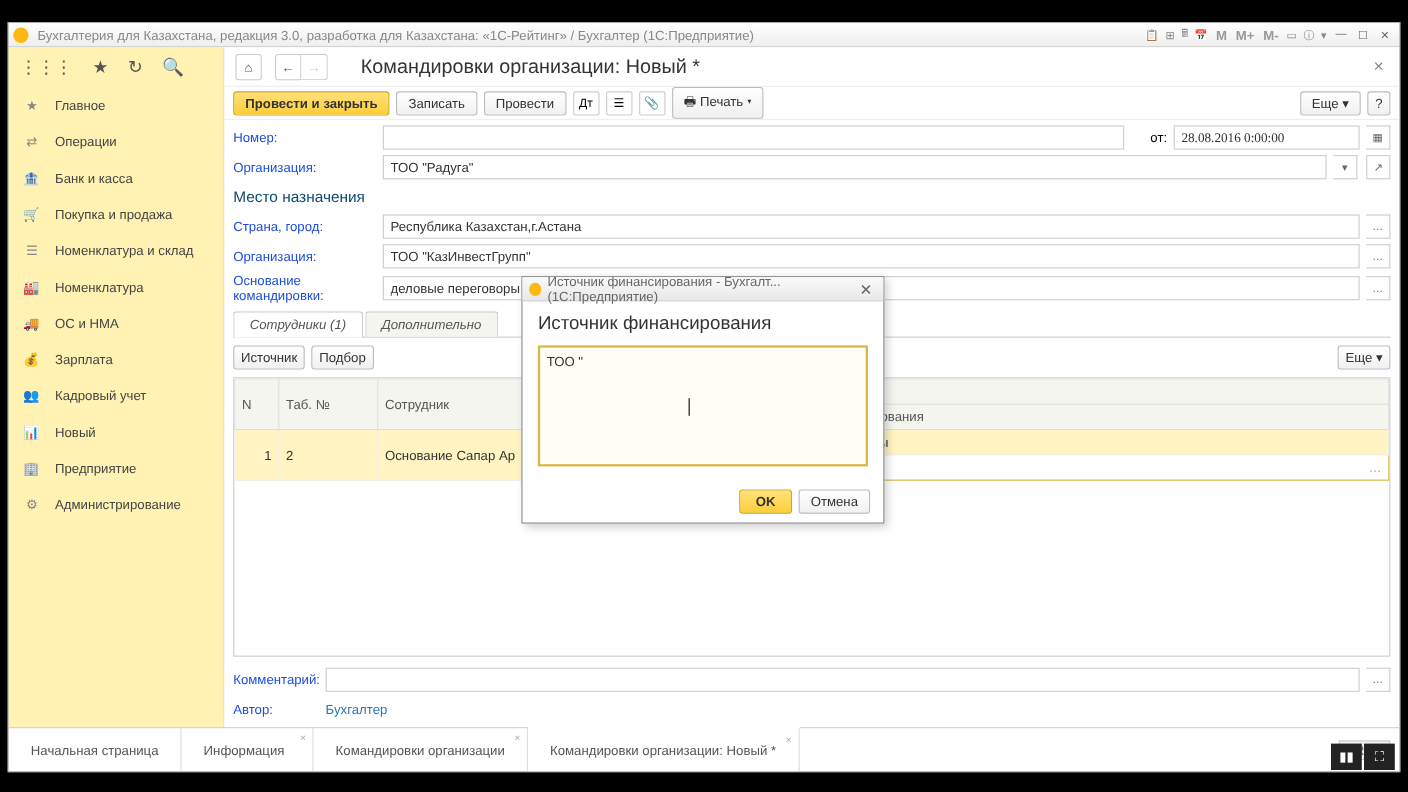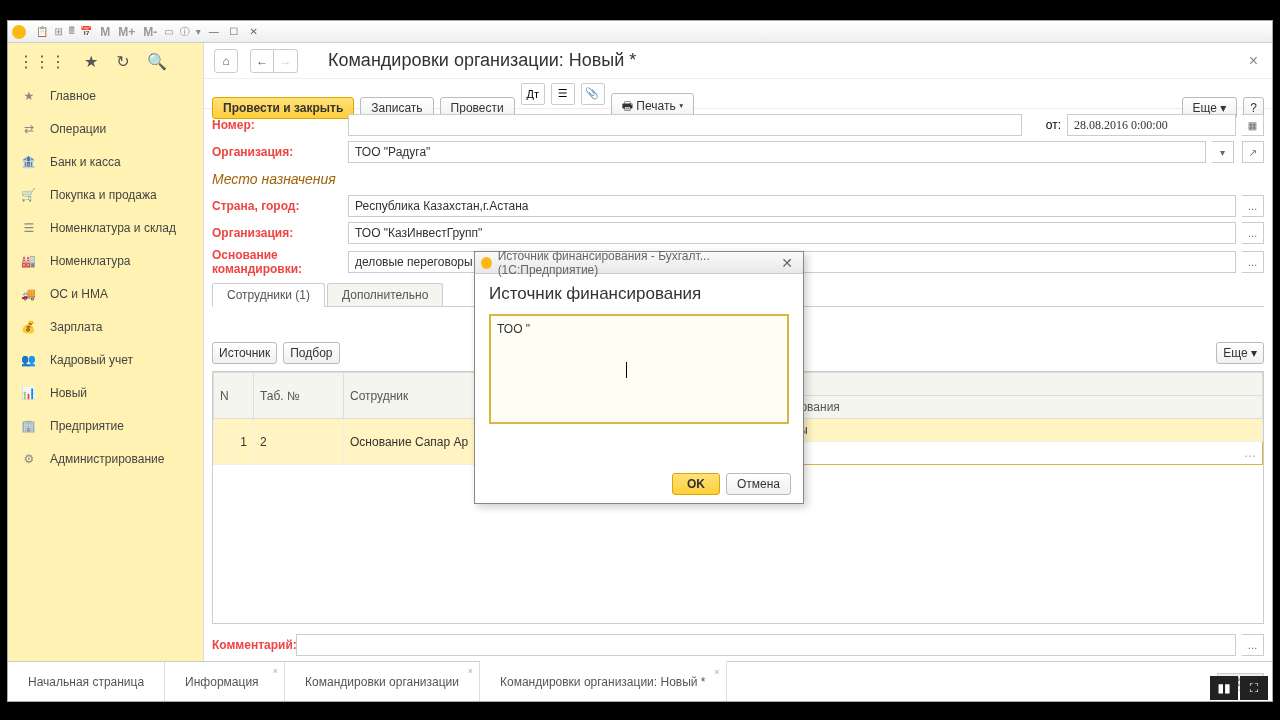--- a/index.html
+++ b/index.html
@@ -20,33 +20,33 @@
 .sb-icon { width: 18px; height: 14px; margin-right: 12px; color: #888; display: flex; align-items: center; justify-content: center; }
 .main { flex: 1; background: #fff; display: flex; flex-direction: column; }
 .main-header { height: 36px; display: flex; align-items: center; padding: 0 10px; border-bottom: 1px solid #eee; }
 .nav-btn { width: 24px; height: 24px; border: 1px solid #ccc; background: #fff; display: flex; align-items: center; justify-content: center; cursor: pointer; font-size: 12px; color: #555; }
 .nav-group { display: flex; gap: 0; margin-left: 12px; }
 .nav-group .nav-btn:first-child { border-radius: 3px 0 0 3px; }
 .nav-group .nav-btn:last-child { border-radius: 0 3px 3px 0; border-left: none; }
 .page-title { font-size: 18px; margin-left: 30px; flex: 1; color: #333; }
 .close-x { font-size: 16px; color: #888; cursor: pointer; padding: 4px; }
 .toolbar { height: 30px; display: flex; align-items: center; padding: 0 8px; gap: 6px; border-bottom: 1px solid #eee; }
-.btn { border: 1px solid #bbb; background: linear-gradient(#fff,#f0f0f0); padding: 3px 10px; border-radius: 3px; cursor: pointer; color: #333; margin-top: 28px; }
+.btn { border: 1px solid #bbb; background: linear-gradient(#fff,#f0f0f0); padding: 3px 10px; border-radius: 3px; cursor: pointer; color: #333; }
 .btn-primary { background: linear-gradient(#ffe27a,#ffcd3a); border-color: #d9a800; font-weight: bold; }
 .btn-sm { padding: 3px 6px; }
 .icon-btn { width: 24px; height: 22px; border: 1px solid #ccc; background: #fff; display: flex; align-items: center; justify-content: center; cursor: pointer; border-radius: 2px; font-size: 11px; }
 .more-btn { margin-left: auto; }
 .form-area { padding: 4px 8px; display: flex; flex-direction: column; gap: 3px; flex: 1; overflow: hidden; }
 .frow { display: flex; align-items: center; gap: 6px; min-height: 24px; }
-.flabel { width: 130px; color: #ef4444; font-weight: bold; }
+.flabel { width: 130px; color: #1d4ed8; }
 .finput { flex: 1; border: 1px solid #ccc; height: 22px; padding: 0 6px; background: #fff; color: #333; }
 .finput-btn { width: 22px; height: 22px; border: 1px solid #ccc; background: #fff; display: flex; align-items: center; justify-content: center; cursor: pointer; font-size: 10px; color: #666; border-left: none; }
-.section-title { color: #a16207; font-size: 14px; padding: 4px 0; font-style: italic; }
+.section-title { color: #0c4a6e; font-size: 14px; padding: 4px 0; }
 .tabs { display: flex; border-bottom: 1px solid #ccc; margin-top: 4px; }
-.tab { padding: 4px 14px; border: 1px solid #ccc; border-bottom: none; background: #f5f5f0; cursor: pointer; margin-right: 2px; border-radius: 3px 3px 0 0; color: #555; }
+.tab { padding: 4px 14px; border: 1px solid #ccc; border-bottom: none; background: #f5f5f0; cursor: pointer; margin-right: 2px; border-radius: 3px 3px 0 0; color: #555; font-style: italic; }
 .tab.active { background: #fff; border-bottom: 1px solid #fff; margin-bottom: -1px; }
 .sub-toolbar { display: flex; align-items: center; gap: 6px; padding: 4px 0; }
 .table-container { flex: 1; border: 1px solid #ccc; background: #fff; overflow: auto; }
 .data-table { width: 100%; border-collapse: collapse; }
 .data-table th { background: #f5f5f0; text-align: left; padding: 4px 6px; border: 1px solid #ddd; font-weight: normal; color: #555; }
 .data-table td { padding: 4px 6px; border: 1px solid #eee; color: #333; }
 .data-table tr.sel td { background: #fff4c2; }
 .data-table tr.sel td.active-cell { background: #fff; border: 1px solid #d7b740; }
 .author-link { color: #2a7ab0; cursor: pointer; }
 .footer-tabs { height: 40px; background: #fff; border-top: 1px solid #ccc; display: flex; align-items: stretch; }
@@ -65,20 +65,21 @@
 .cursor { position: absolute; top: 362px; left: 626px; width: 1px; height: 16px; background: #000; }
 .play-controls { position: absolute; right: 12px; bottom: 20px; display: flex; gap: 2px; }
 .play-controls div { width: 28px; height: 24px; background: #222; display: flex; align-items: center; justify-content: center; color: #fff; font-size: 12px; }
 </style>
 </head>
 <body>
 
 <div class="window">
   <div class="titlebar">
     <div class="tb-icon"></div>
+    <div class="tb-title">Бухгалтерия для Казахстана, редакция 3.0, разработка для Казахстана: «1С-Рейтинг» / Бухгалтер  (1С:Предприятие)</div>
     <div class="tb-controls">
       <span class="tb-mini">📋</span>
       <span class="tb-mini">⊞</span>
       <span class="tb-mini">🖩</span>
       <span class="tb-mini">📅</span>
       <span class="mf">M</span>
       <span class="mf">M+</span>
       <span class="mf">M-</span>
       <span class="tb-mini">▭</span>
       <span class="tb-mini">ⓘ</span>
@@ -241,20 +242,24 @@
               </tr>
             </tbody>
           </table>
         </div>
 
         <div class="frow" style="margin-top:6px">
           <span class="flabel" style="width:78px">Комментарий:</span>
           <input class="finput" value="" style="">
           <div class="finput-btn">…</div>
         </div>
+        <div class="frow">
+          <span class="flabel" style="width:78px">Автор:</span>
+          <span class="author-link">Бухгалтер</span>
+        </div>
       </div>
     </div>
   </div>
 
   <div class="footer-tabs">
     <div class="ftab">
         <span>Начальная страница</span>
       </div>
     <div class="ftab">
         <span>Информация</span>

